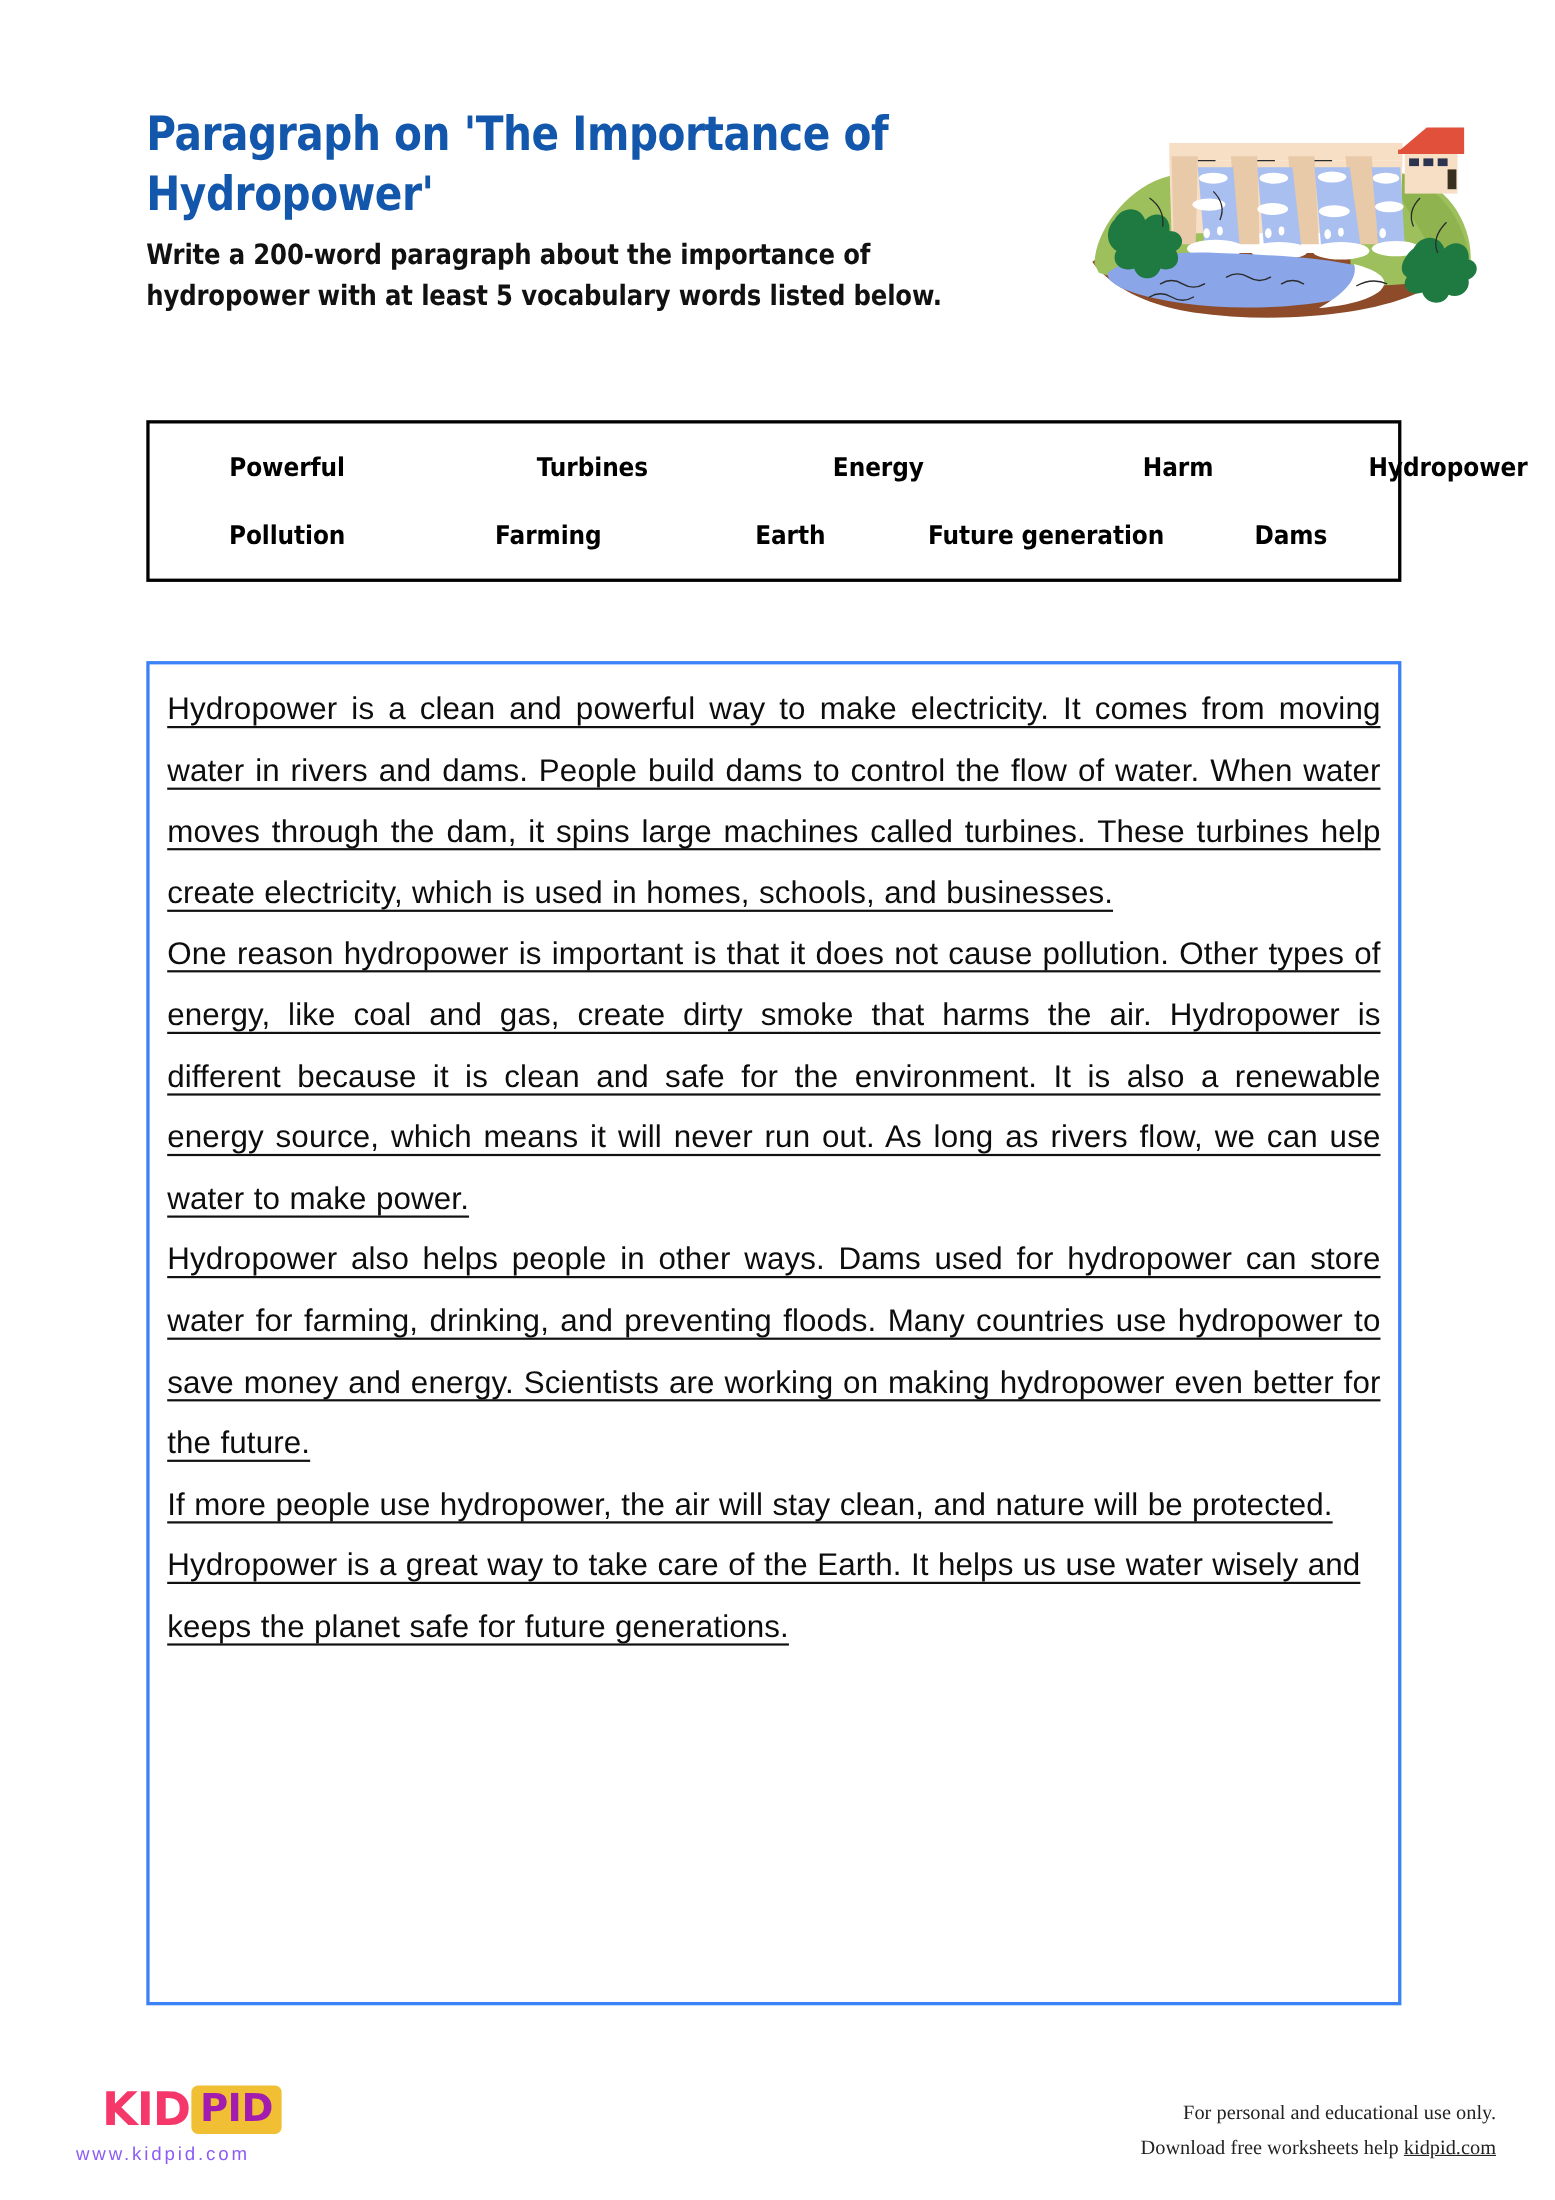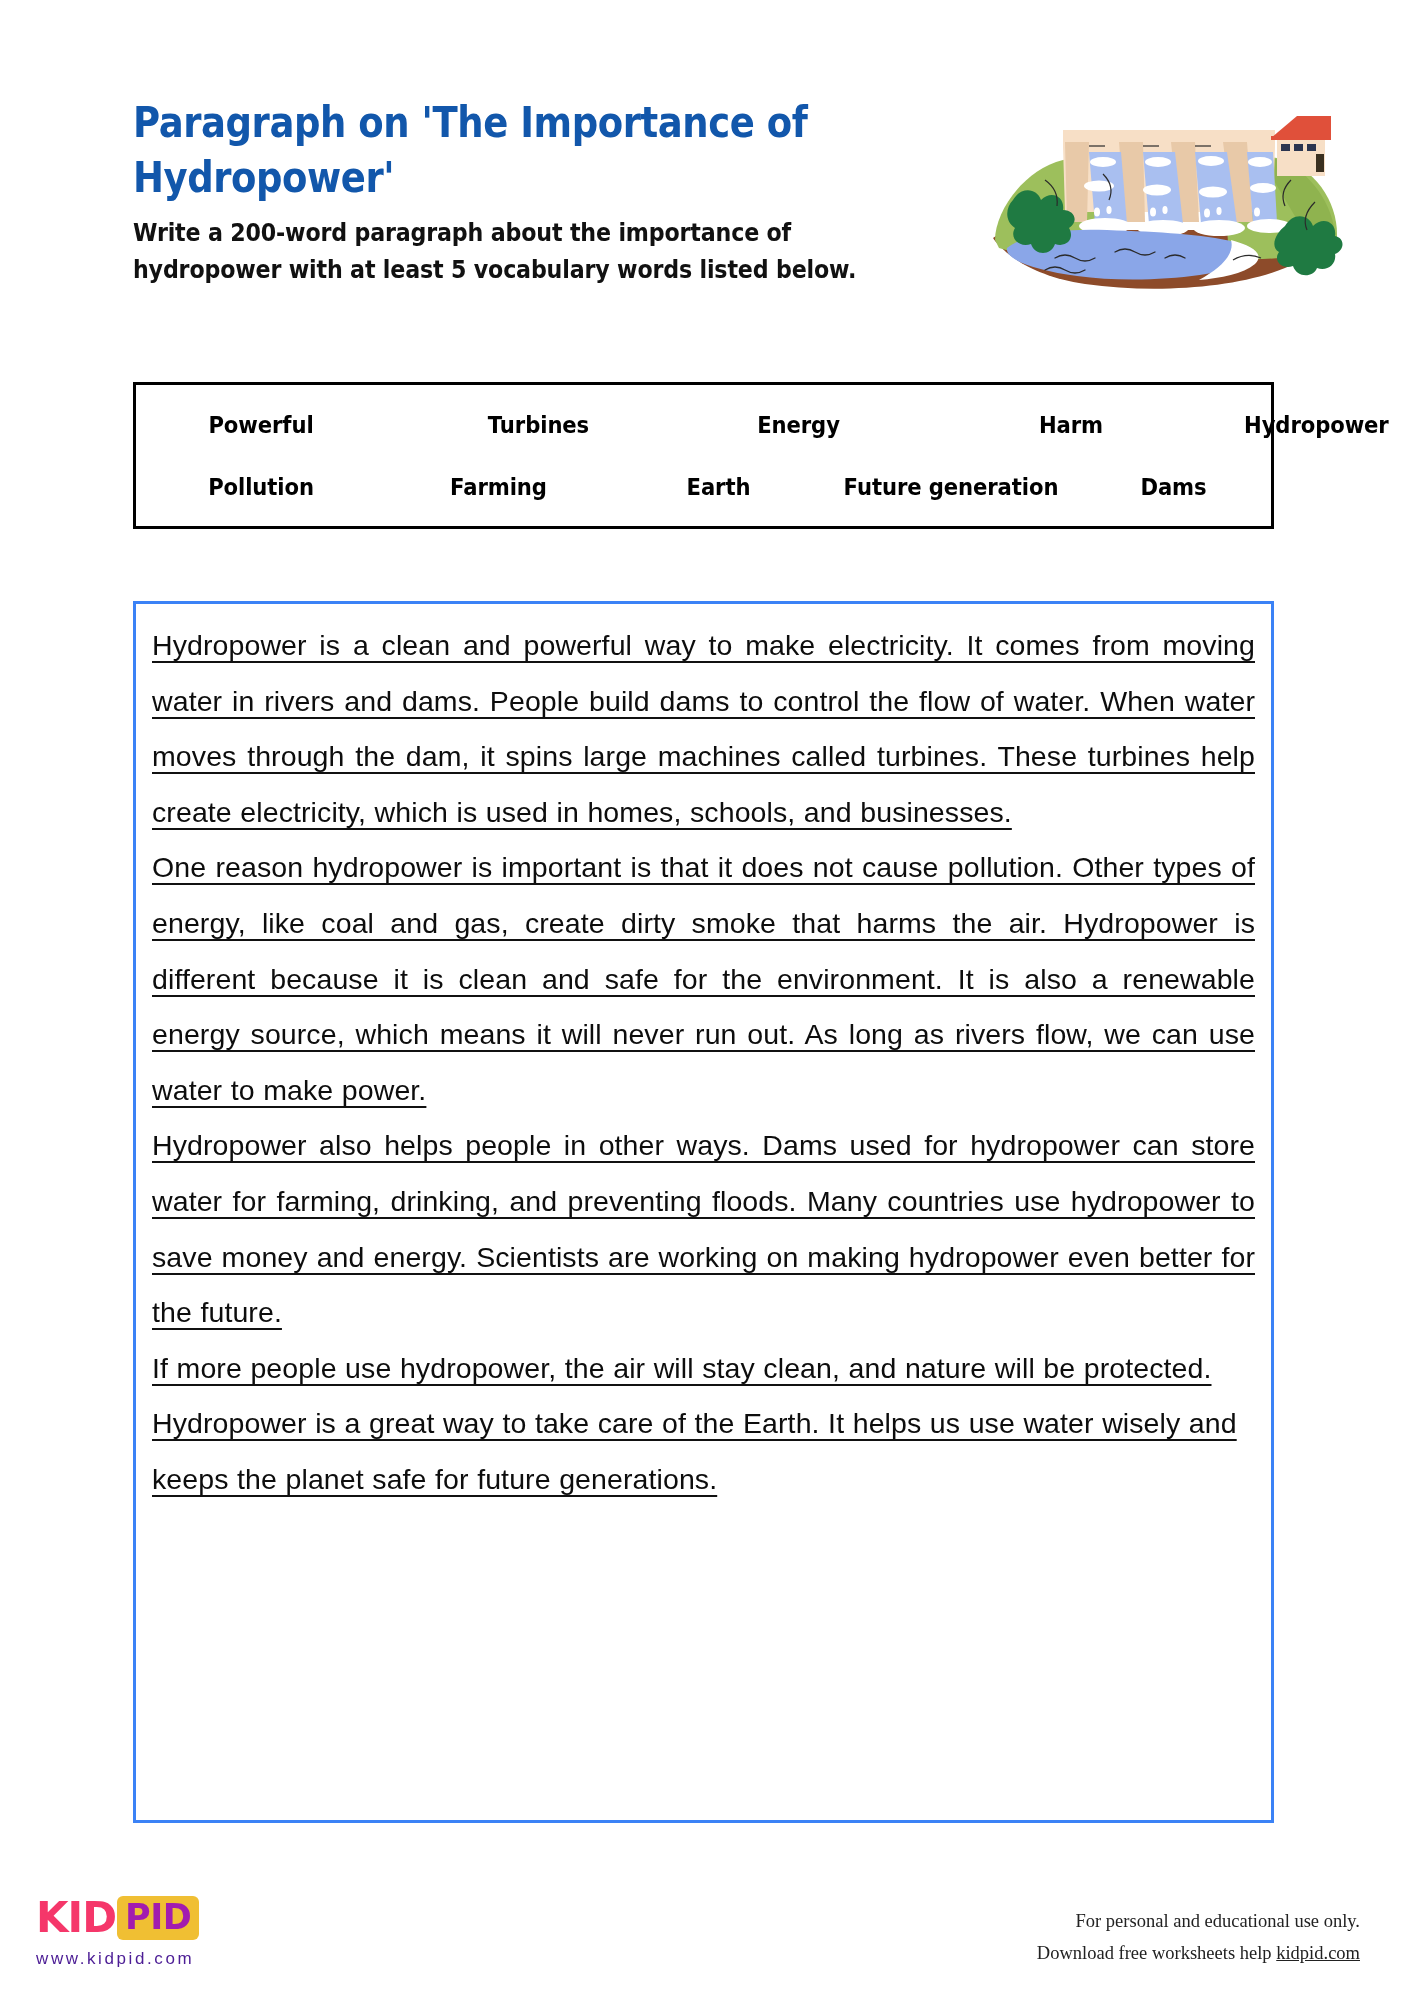--- a/index.html
+++ b/index.html
@@ -125,20 +125,21 @@
   .footer-logo {
     position: absolute;
     left: 36px;
     top: 1894px;
     width: 220px;
   }
   .logo-mark {
     display: flex;
     align-items: center;
     height: 48px;
+    justify-content: flex-end;
   }
   .logo-kid {
     font-family: "DejaVu Sans", sans-serif;
     font-weight: 700;
     font-size: 42px;
     color: #f5376a;
     letter-spacing: -1px;
     line-height: 1;
   }
   .logo-pid {
@@ -150,22 +151,23 @@
     border-radius: 6px;
     padding: 4px 8px 5px 8px;
     letter-spacing: -0.5px;
     line-height: 1;
     margin-left: 1px;
   }
   .logo-url {
     margin-top: 7px;
     font-family: "Liberation Sans", sans-serif;
     font-size: 17px;
-    color: #4c1d95;
+    color: #8b5cf6;
     letter-spacing: 2.6px;
+    margin-left: 33px;
   }
   .footer-note {
     position: absolute;
     right: 54px;
     top: 1906px;
     text-align: right;
     font-family: "Liberation Serif", serif;
     font-size: 18.5px;
     color: #222222;
     line-height: 1.72;

